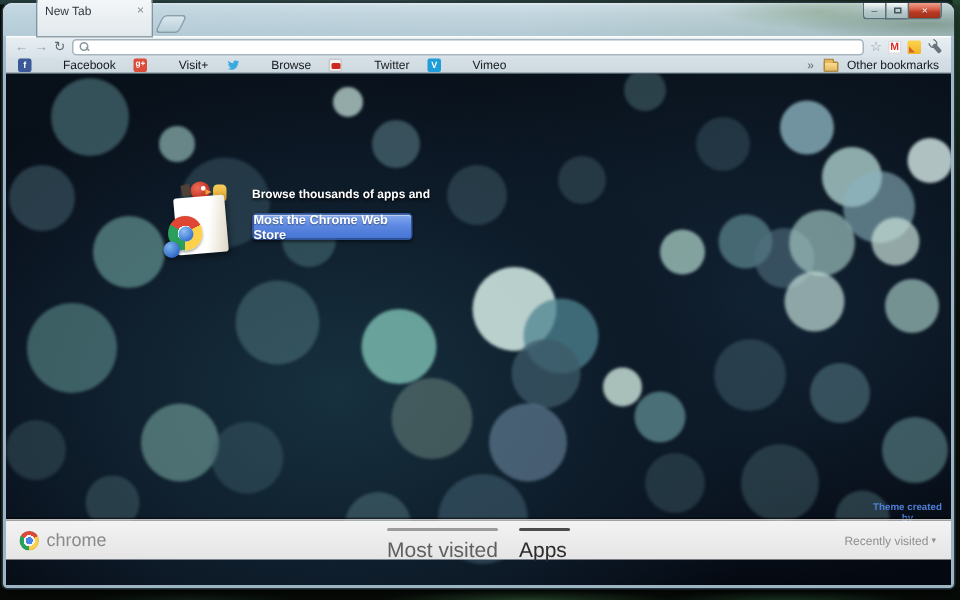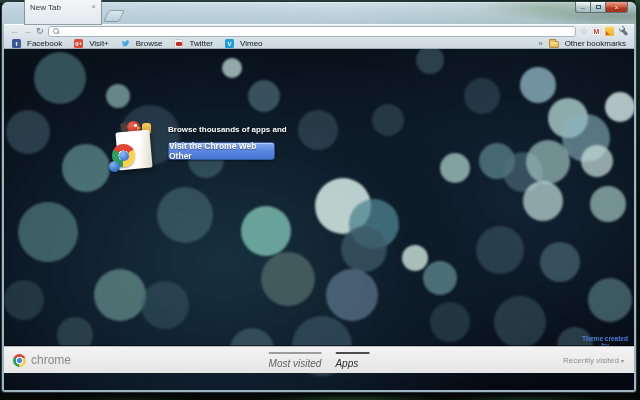--- a/index.html
+++ b/index.html
@@ -69,21 +69,21 @@
     border-left:4px solid #d4622a;border-top:4px solid transparent;}
   .wrench-icon{position:relative;width:10px;height:10px;}
   .wrench-icon::before{content:"";position:absolute;left:0.5px;top:0;width:4px;height:4px;
     border:1.5px solid #66737d;border-radius:50%;border-top-color:transparent;transform:rotate(-40deg);}
   .wrench-icon::after{content:"";position:absolute;left:4.5px;top:3px;width:2.5px;height:6.5px;
     background:#66737d;transform:rotate(-42deg);border-radius:1px;}
 
   .bookmarks-bar{position:relative;height:11px;margin:0 2px;display:flex;align-items:center;gap:12px;
     padding:0 8px;background:linear-gradient(#d7e1e7,#ccd8df);
     box-shadow:inset 0 -1px 0 rgba(130,148,158,.6);}
-  .bm-item{display:flex;align-items:center;gap:6px;}
+  .bm-item{display:flex;align-items:center;gap:21px;}
   .bm-label{font-size:8px;color:#14191d;}
   .favicon{width:9px;height:9px;border-radius:1.5px;display:flex;align-items:center;justify-content:center;
     font-size:6px;font-weight:bold;color:#fff;line-height:1;flex:none;}
   .favicon.facebook{background:#3b5998;}
   .favicon.googleplus{background:#dd4b39;font-size:5.5px;}
   .favicon.twitter{background:transparent;}
   .favicon.youtube{background:#f3f3f3;border:0.5px solid #c8c8c8;}
   .yt-screen{display:block;width:6px;height:4px;background:#cc2a20;border-radius:1px;}
   .favicon.vimeo{background:#1f9ddb;}
   .bm-right{margin-left:auto;display:flex;align-items:center;gap:6px;}
@@ -148,21 +148,21 @@
   .brand{position:absolute;left:9px;top:0;height:100%;display:flex;align-items:center;gap:5px;}
   .chrome-logo{width:13px;height:13px;border-radius:50%;flex:none;
     background:
       radial-gradient(circle,#4a86e8 0 26%,#f4f6f6 26% 41%,transparent 41%),
       conic-gradient(from 60deg,#fdd14a 0 120deg,#28a35e 0 240deg,#e04a38 0 360deg);
     box-shadow:inset 0 0 1px rgba(0,0,0,.35);}
   .brand-label{font-size:12px;color:#8a8a8a;}
   .footer-tabs{position:absolute;left:50%;transform:translateX(-50%);top:5px;display:flex;gap:14px;}
   .ftab{min-width:34px;}
   .ftab .bar{height:2px;background:#9c9c9c;border-radius:1px;margin-bottom:4px;}
-  .ftab .ftab-label{font-size:10px;color:#606060;white-space:nowrap;font-style:italic;}
+  .ftab .ftab-label{font-size:14px;color:#606060;white-space:nowrap;}
   .ftab.active .bar{background:#4c4c4c;}
   .ftab.active .ftab-label{color:#2c2c2c;}
   .recently-closed{position:absolute;right:10px;top:9px;font-size:8px;color:#8f8f8f;
     display:flex;align-items:center;gap:2px;}
   .dd-arrow{font-size:6px;color:#8f8f8f;}
 </style>
 </head>
 <body>
 
 <div class="desktop">
@@ -293,21 +293,21 @@
           <div class="bag-bird"></div>
           <div class="bag-item-dark"></div>
           <div class="bag-item-yellow"></div>
           <div class="bag-body"></div>
           <div class="bag-chrome-logo"></div>
           <div class="bag-ball"></div>
         </div>
         <div class="promo-copy">
           <div class="promo-line">Browse thousands of apps and</div>
           <div class="store-button">
-            <span class="store-button-label">Visit the Chrome Web Other</span>
+            <span class="store-button-label">Most the Chrome Web Store</span>
           </div>
         </div>
       </div>
 
       <div class="theme-credit">
         <div class="credit-label">Theme created by</div>
         <div class="credit-logo">AM</div>
       </div>
 
       <div class="ntp-footer">

